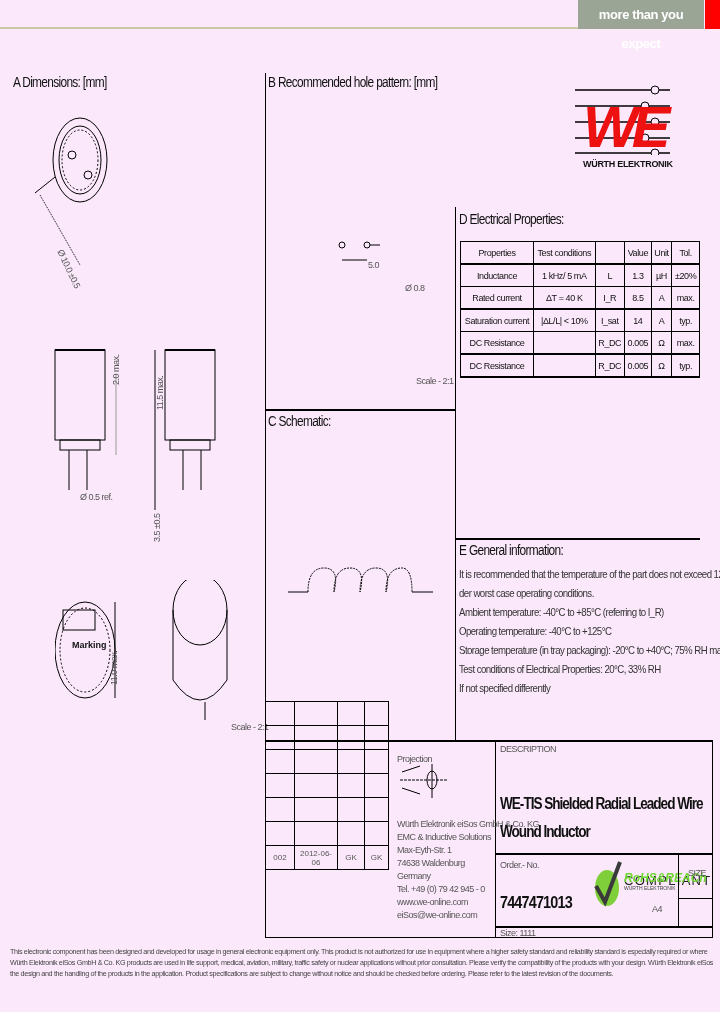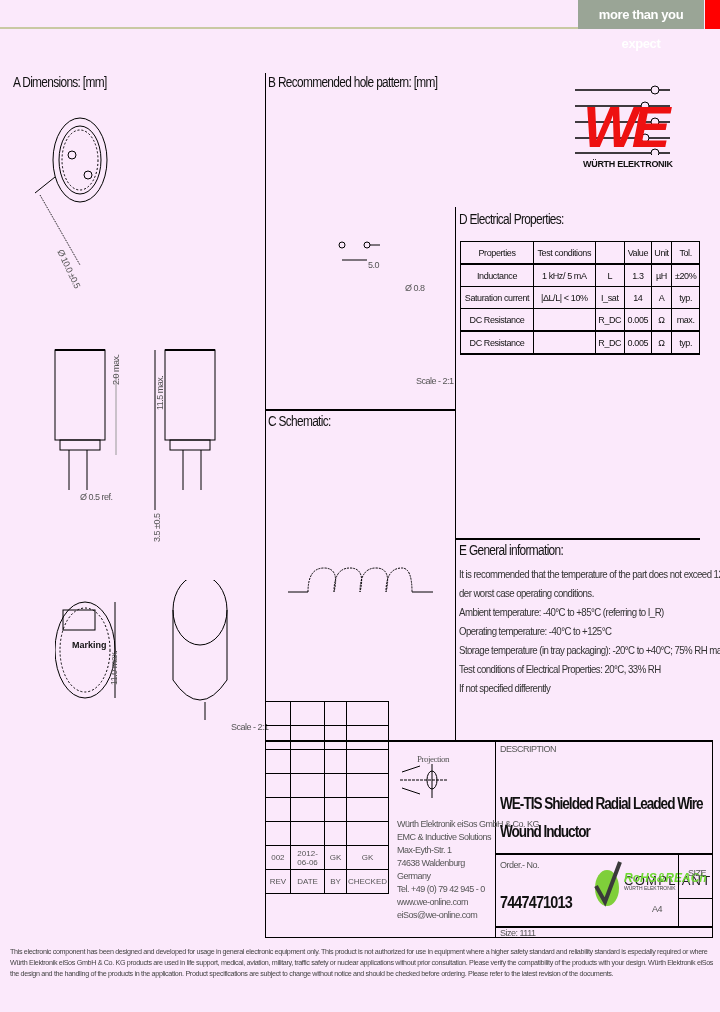--- a/index.html
+++ b/index.html
@@ -123,20 +123,28 @@
     <td>Tol.</td>
   </tr>
   <tr>
     <td>Inductance</td>
         <td>1 kHz/ 5 mA</td>
         <td>L</td>
         <td>1.3</td>
         <td>µH</td>
         <td>±20%</td>
   </tr>
+  <tr class="thick">
+    <td>Rated current</td>
+        <td>ΔT = 40 K</td>
+        <td>I_R</td>
+        <td>8.5</td>
+        <td>A</td>
+        <td>max.</td>
+  </tr>
   <tr>
     <td>Saturation current</td>
         <td>|ΔL/L| &lt; 10%</td>
         <td>I_sat</td>
         <td>14</td>
         <td>A</td>
         <td>typ.</td>
   </tr>
   <tr class="thick">
     <td>DC Resistance</td>
@@ -205,30 +213,24 @@
         <td></td>
         <td></td>
         <td></td>
       </tr>
   <tr>
     <td>002</td>
     <td>2012-06-06</td>
     <td>GK</td>
     <td>GK</td>
   </tr>
-  <tr>
-    <td>REV</td>
-    <td>DATE</td>
-    <td>BY</td>
-    <td>CHECKED</td>
-  </tr>
 </tbody>
   </table>
 
-<div class="abs small" style="left:417px;top:754px;font-family:Liberation Serif, serif;">Projection</div>
+<div class="abs small" style="left:397px;top:754px;">Projection</div>
 <svg class="abs" style="left:400px;top:762px;" width="50" height="38">
   <line x1="2" y1="10" x2="20" y2="4" stroke="#000"></line>
   <line x1="2" y1="26" x2="20" y2="32" stroke="#000"></line>
   <line x1="0" y1="18" x2="48" y2="18" stroke="#000" stroke-dasharray="3,1"></line>
   <ellipse cx="32" cy="18" rx="5" ry="9" fill="none" stroke="#000"></ellipse>
   <line x1="32" y1="2" x2="32" y2="36" stroke="#000"></line>
 </svg>
 <div class="abs vline" style="left:495px;top:741px;height:197px;"></div>
 
 <div class="abs" style="left:397px;top:818px;">

